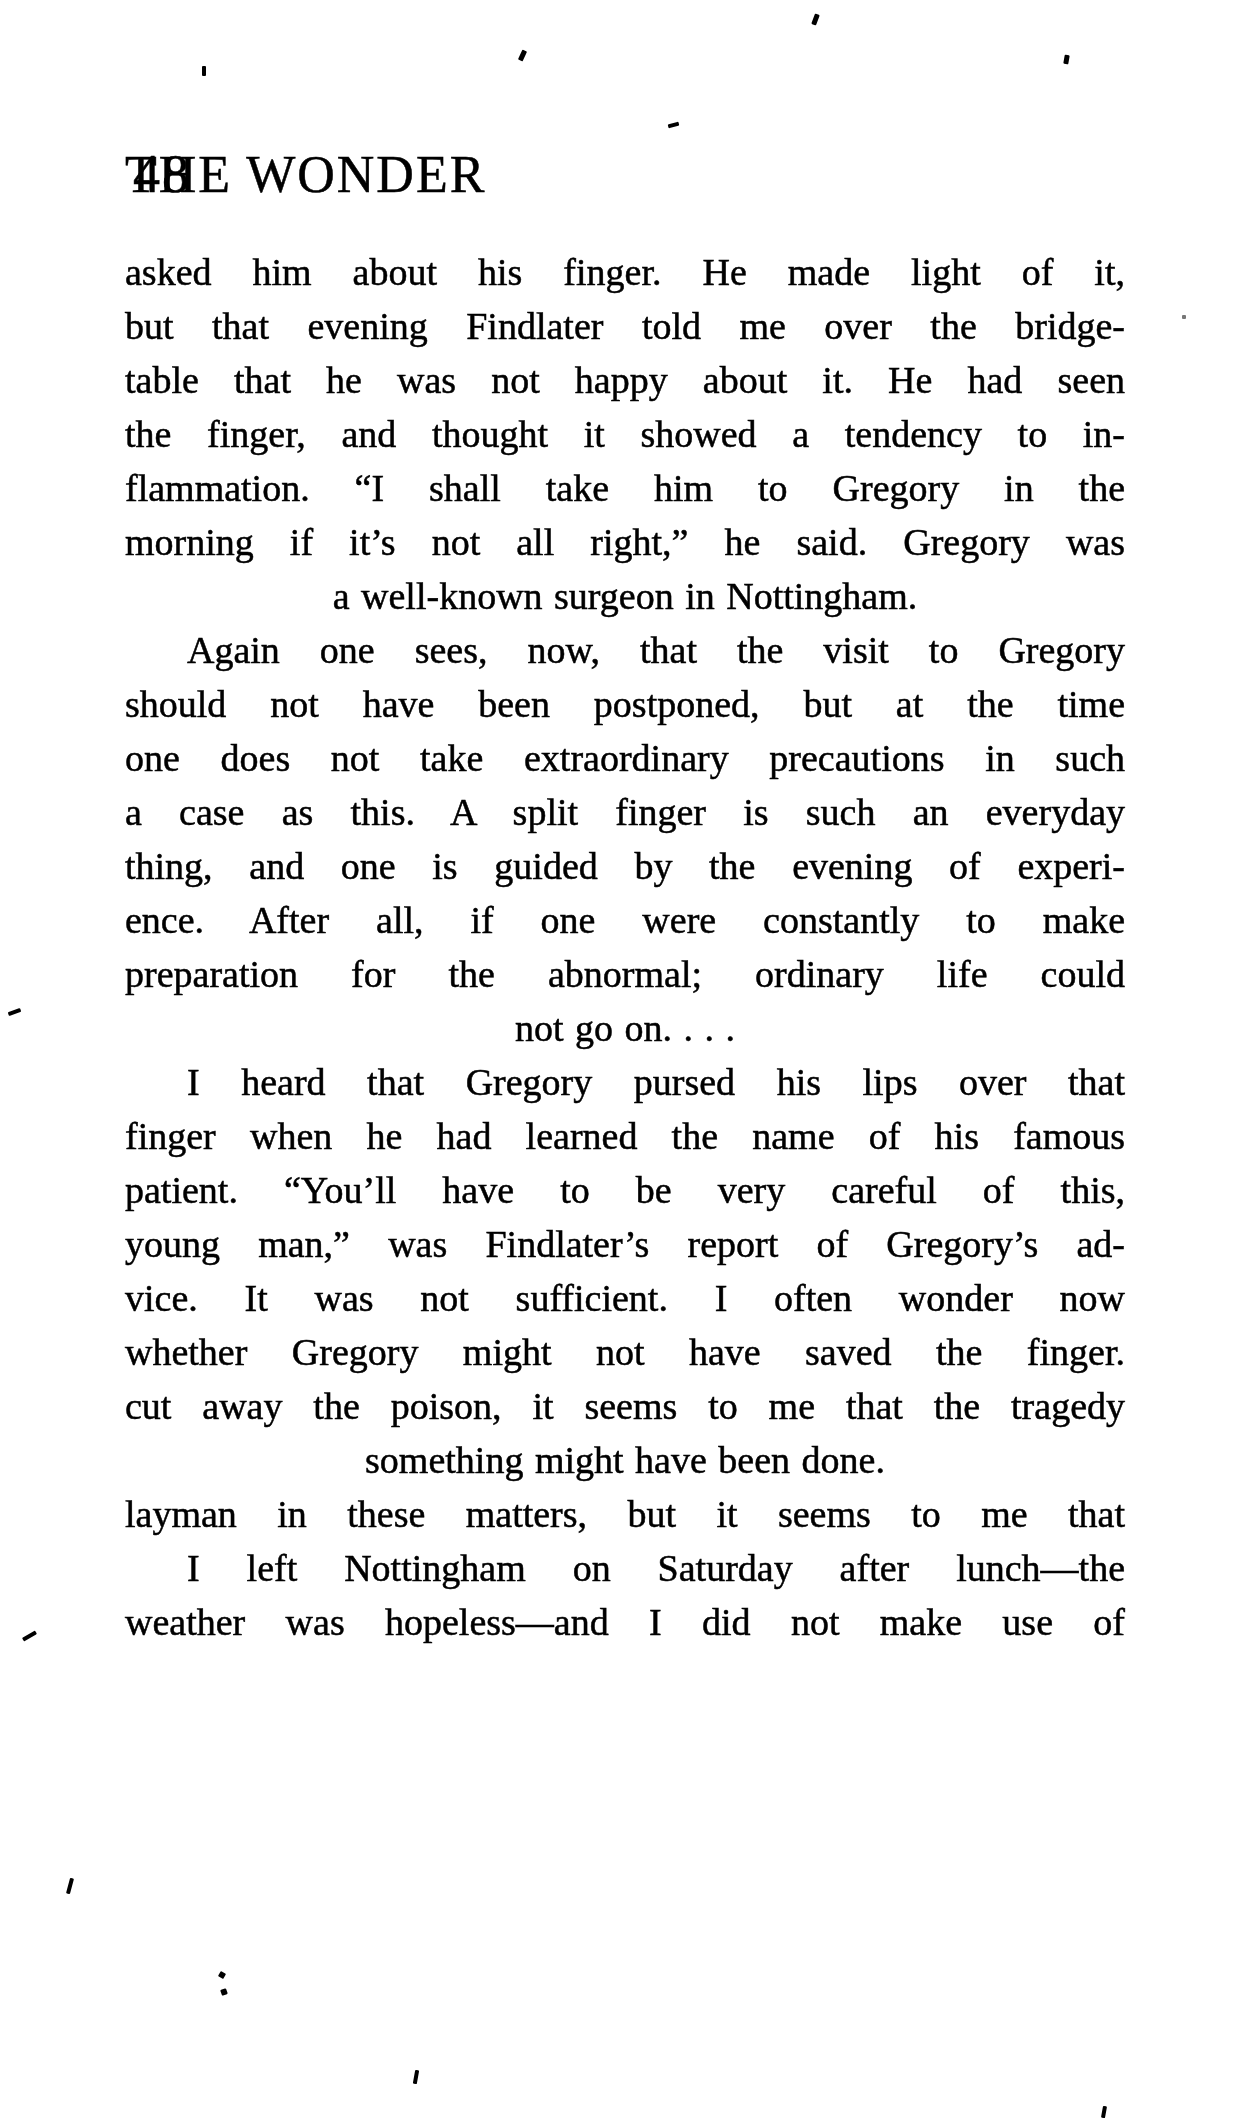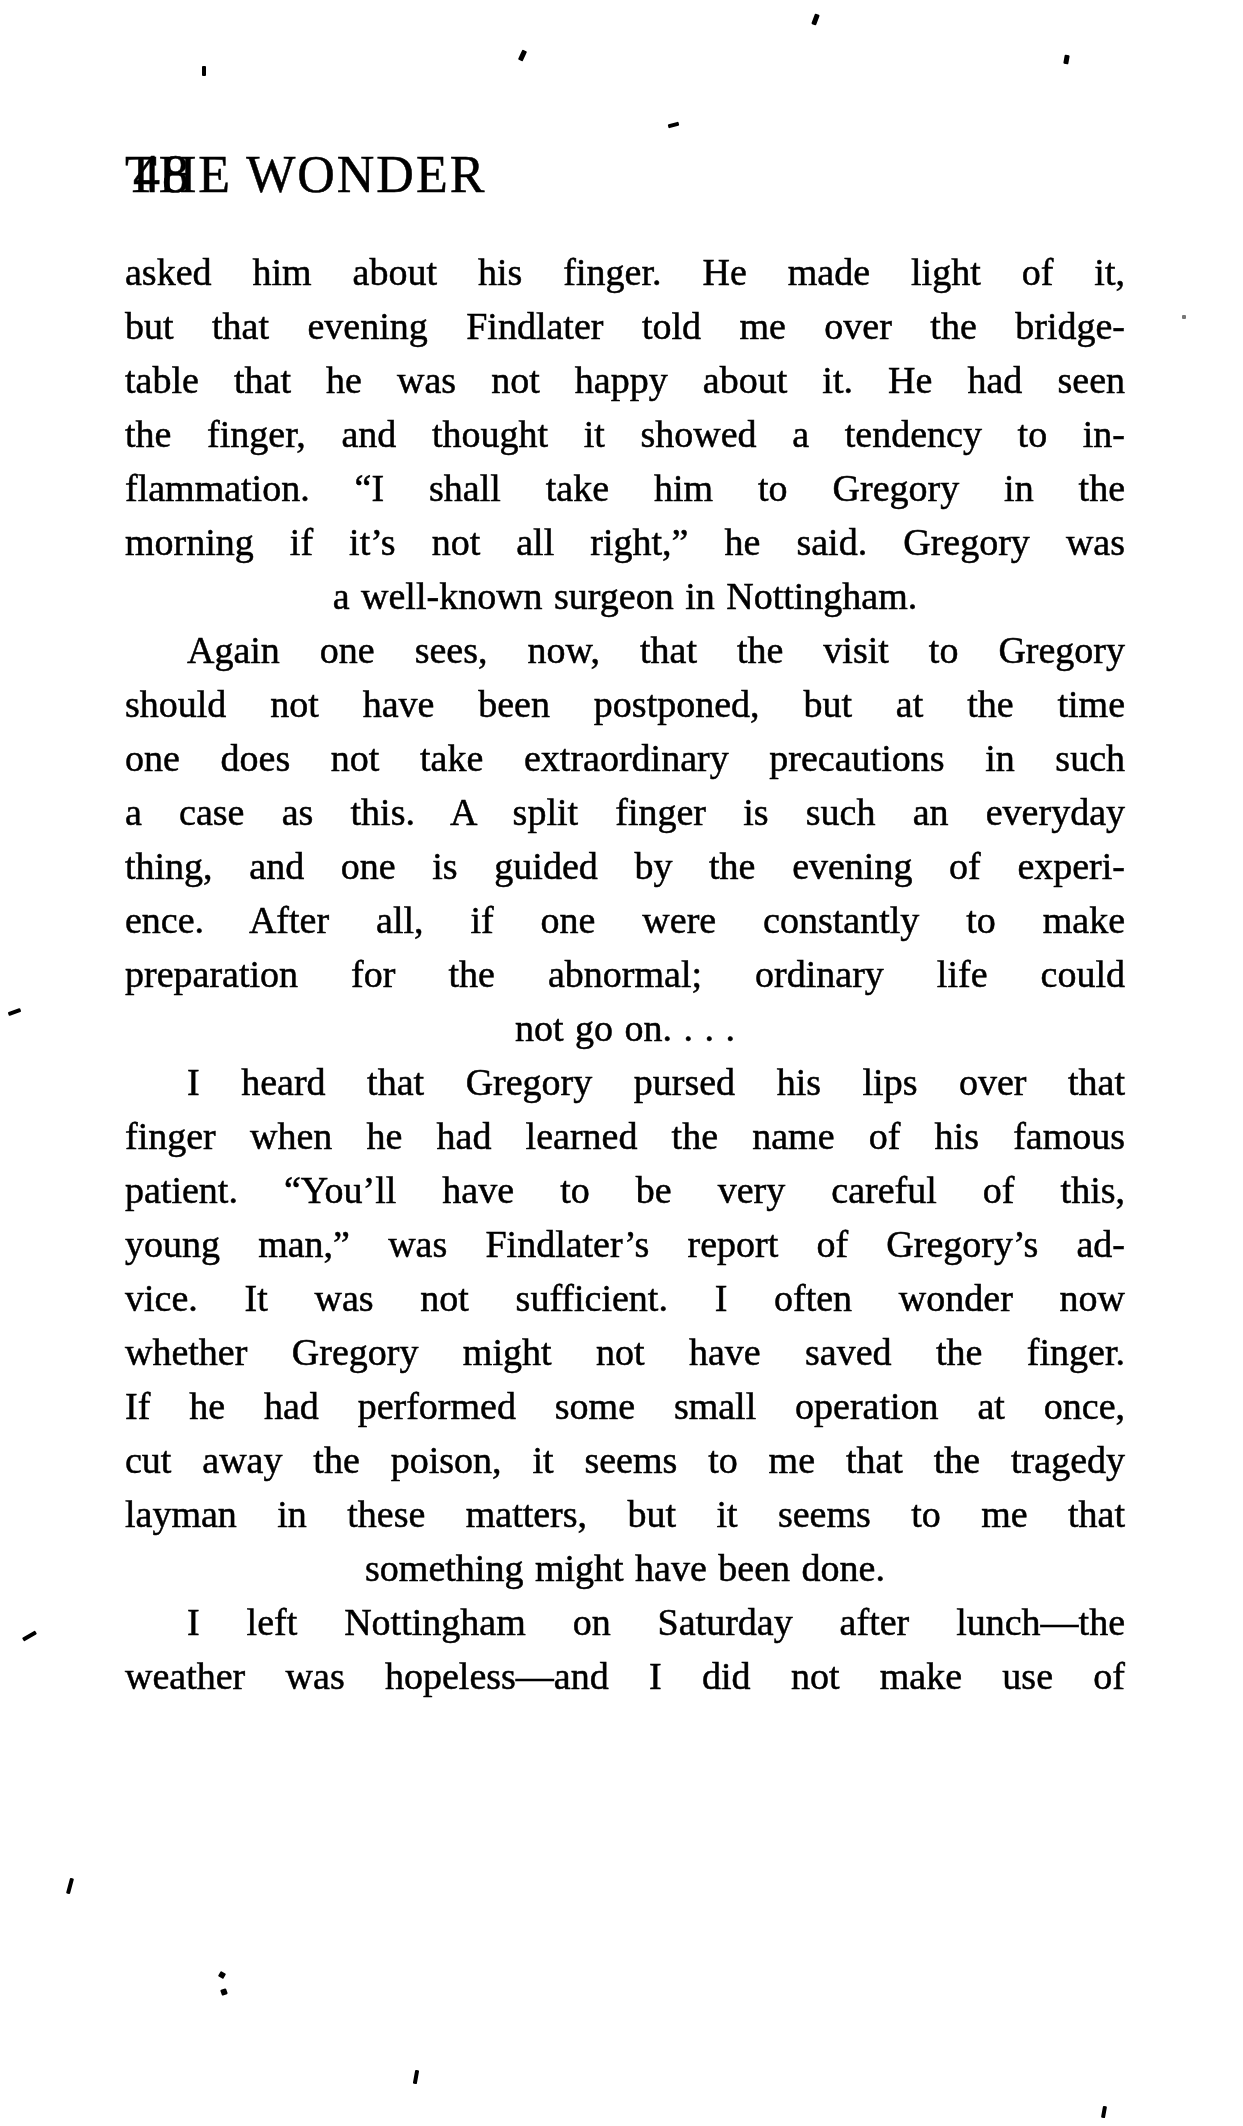--- a/index.html
+++ b/index.html
@@ -90,24 +90,23 @@
       <div class="line just">thing, and one is guided by the evening of experi-</div>
       <div class="line just">ence. After all, if one were constantly to make</div>
       <div class="line just">preparation for the abnormal; ordinary life could</div>
       <div class="line">not go on. . . .</div>
       <div class="line just indent">I heard that Gregory pursed his lips over that</div>
       <div class="line just">finger when he had learned the name of his famous</div>
       <div class="line just">patient. “You’ll have to be very careful of this,</div>
       <div class="line just">young man,” was Findlater’s report of Gregory’s ad-</div>
       <div class="line just">vice. It was not sufficient. I often wonder now</div>
       <div class="line just">whether Gregory might not have saved the finger.</div>
-      <div class="line just">If he had performed some small operation at once,</div>
       <div class="line just">cut away the poison, it seems to me that the tragedy</div>
+      <div class="line">something might have been done.</div>
       <div class="line just">layman in these matters, but it seems to me that</div>
-      <div class="line">something might have been done.</div>
       <div class="line just indent">I left Nottingham on Saturday after lunch—the</div>
       <div class="line just">weather was hopeless—and I did not make use of</div>
     </div>
   <div id="speck-layer">
       <div class="speck" style="left: 813px; top: 14px; width: 5px; height: 11px; transform: rotate(20deg);"></div>
       <div class="speck" style="left: 520px; top: 50px; width: 5px; height: 11px; transform: rotate(25deg);"></div>
       <div class="speck" style="left: 202px; top: 66px; width: 4px; height: 10px; transform: rotate(0deg);"></div>
       <div class="speck" style="left: 1064px; top: 55px; width: 5px; height: 9px; transform: rotate(10deg);"></div>
       <div class="speck" style="left: 668px; top: 123px; width: 11px; height: 4px; transform: rotate(-15deg);"></div>
       <div class="speck faint" style="left: 1182px; top: 315px; width: 4px; height: 4px; transform: rotate(0deg);"></div>

